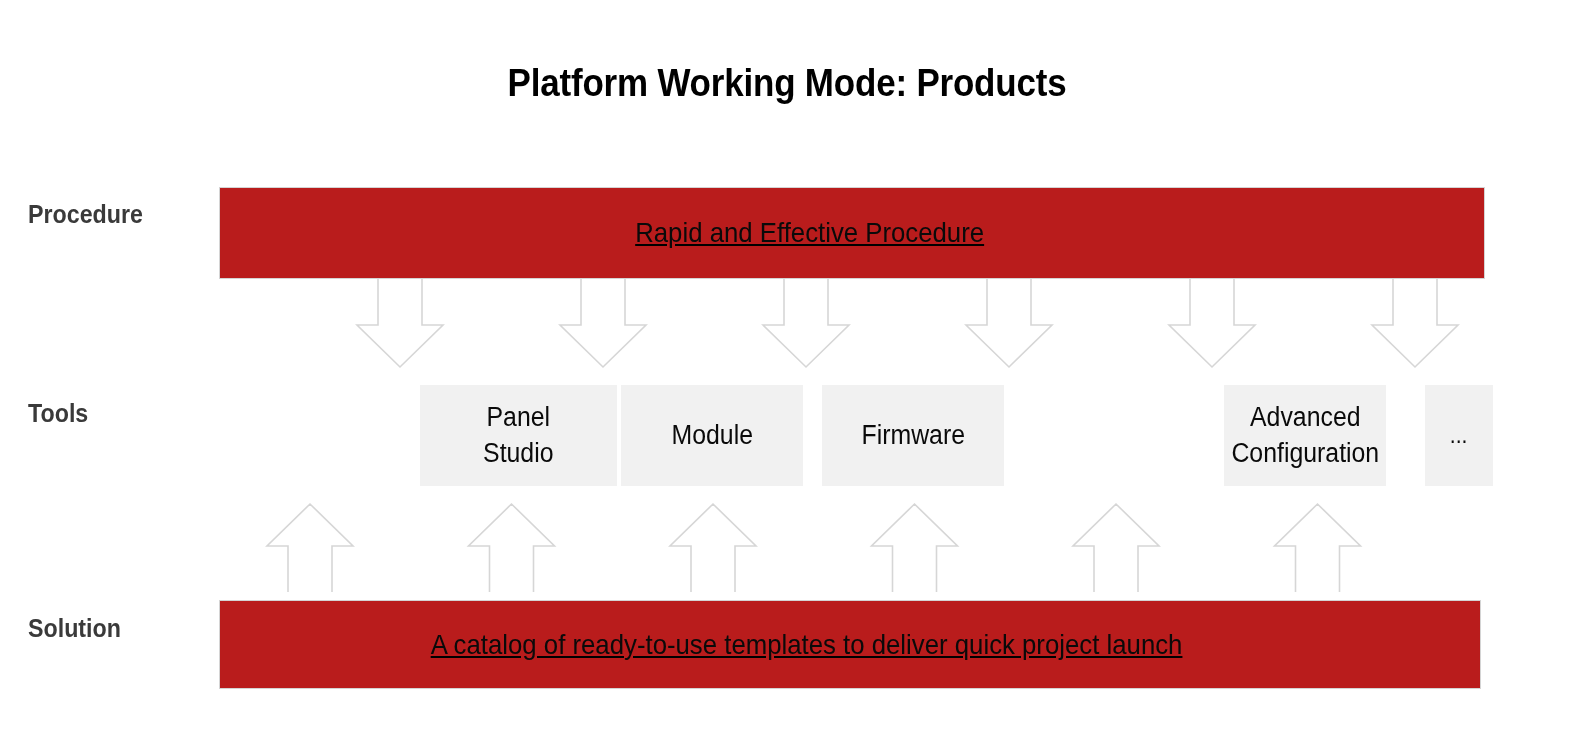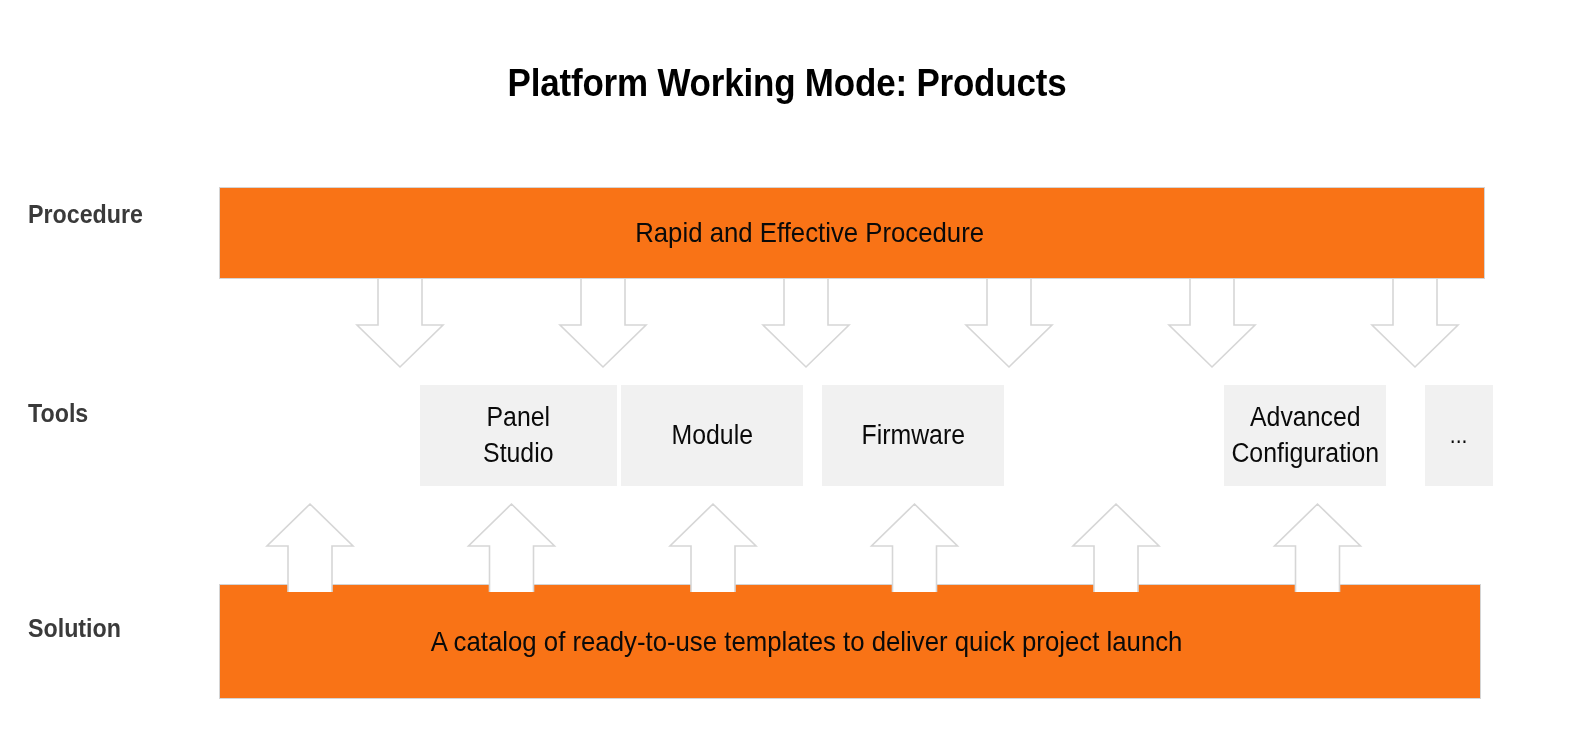--- a/index.html
+++ b/index.html
@@ -50,28 +50,29 @@
     white-space: nowrap;
   }
   .label-procedure { left: 28px; top: 200px; }
   .label-tools     { left: 28px; top: 399px; }
   .label-solution  { left: 28px; top: 614px; }
 
   
   .band {
     position: absolute;
     box-sizing: border-box;
-    background: #f97316;
+    background: #b91c1c;
     border: 1.5px solid #d4d4d4;
     display: flex;
     align-items: center;
     justify-content: center;
+    text-decoration: underline;
   }
   .band-procedure { left: 219px; top: 187px; width: 1266px; height: 92px; }
-  .band-solution  { left: 219px; top: 584px; width: 1262px; height: 115px; }
+  .band-solution  { left: 219px; top: 600px; width: 1262px; height: 89px; }
 
   .band-text {
     font-size: 28px;
     color: #0a0a0a;
     transform: scaleX(0.92);
     white-space: nowrap;
     position: relative;
   }
   .band-procedure .band-text { left: -42px; }
   .band-solution  .band-text { left: -43px; }

